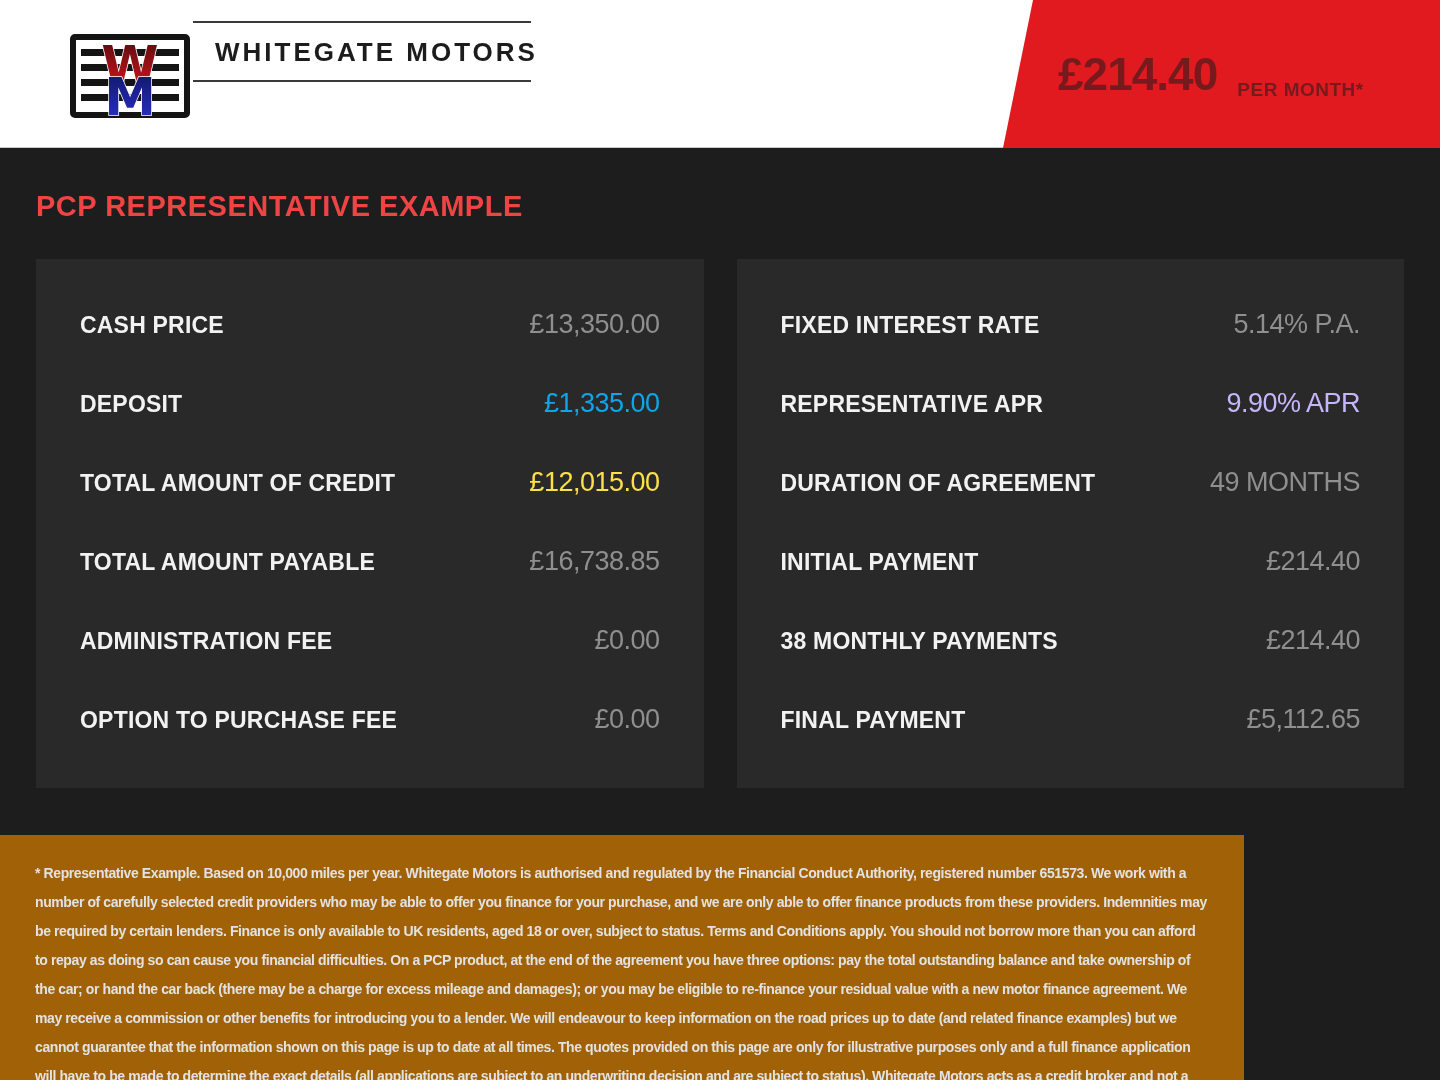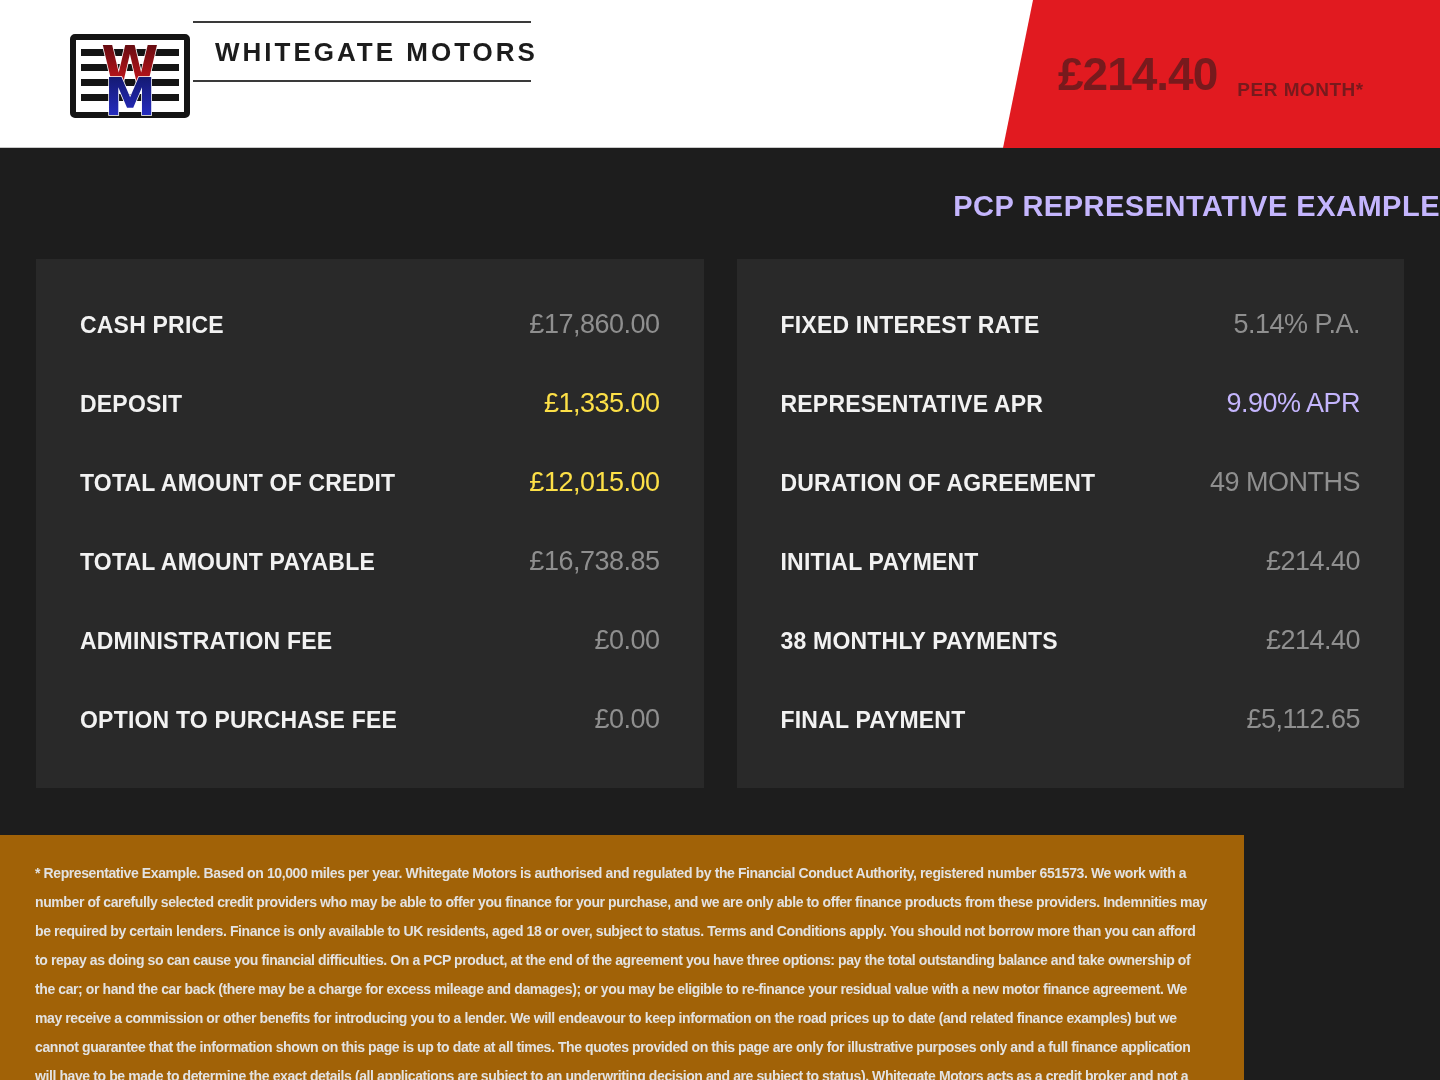--- a/index.html
+++ b/index.html
@@ -17,22 +17,22 @@
 
   .ribbon { position:absolute; right:0; top:0; width:440px; height:148px;
             clip-path:polygon(33px 0, 440px 0, 440px 148px, 3px 148px);
             display:flex; align-items:center; padding-left:58px; }
   .ribbon-amount { font-size:46px; font-weight:700; letter-spacing:-1px; }
   .ribbon-period { font-size:19px; font-weight:700; margin-left:20px; margin-top:32px;
                    letter-spacing:0.5px; }
 
   
   .main { width:1440px; height:687px; background:#1d1d1d; padding-top:42px; }
-  .main-heading { color:#c4b5fd; font-size:29px; font-weight:700; letter-spacing:0.5px;
-                  margin-left:36px;text-align:right; }
+  .main-heading { color:#ef4444; font-size:29px; font-weight:700; letter-spacing:0.5px;
+                  margin-left:36px; }
   .panels { display:flex; gap:33px; margin:36px 36px 0 36px;align-items:center; }
   .panel { flex:1; height:529px; background:#292929; padding:50px 44px 0 44px; }
   .frow { display:flex; justify-content:space-between; align-items:baseline;
           height:28px; margin-bottom:51px; }
   .frow-label { color:#f2f2f2; font-size:23px; font-weight:700; letter-spacing:0.2px;
                 white-space:nowrap; }
   .frow-value { font-size:27px; font-weight:400; letter-spacing:-0.5px; white-space:nowrap; }
 
   
   .footer { width:1244px; height:245px; background:#a16207; padding:24px 35px 0 35px; }
@@ -77,25 +77,25 @@
 </div>
 
 <div class="main">
   <div class="main-heading">PCP REPRESENTATIVE EXAMPLE</div>
 
   <div class="panels">
 
     <div class="panel">
       <div class="frow">
         <span class="frow-label">CASH PRICE</span>
-        <span class="frow-value" style="color: rgb(143, 143, 143);">£17,860.00</span>
+        <span class="frow-value" style="color: rgb(143, 143, 143);">£13,350.00</span>
       </div>
       <div class="frow">
         <span class="frow-label">DEPOSIT</span>
-        <span class="frow-value" style="color: #fde047;">£1,335.00</span>
+        <span class="frow-value" style="color: #0ea5e9;">£1,335.00</span>
       </div>
       <div class="frow">
         <span class="frow-label">TOTAL AMOUNT OF CREDIT</span>
         <span class="frow-value" style="color: #fde047; margin-left: 38px;">£12,015.00</span>
       </div>
       <div class="frow">
         <span class="frow-label">TOTAL AMOUNT PAYABLE</span>
         <span class="frow-value" style="color: rgb(143, 143, 143);">£16,738.85</span>
       </div>
       <div class="frow">

